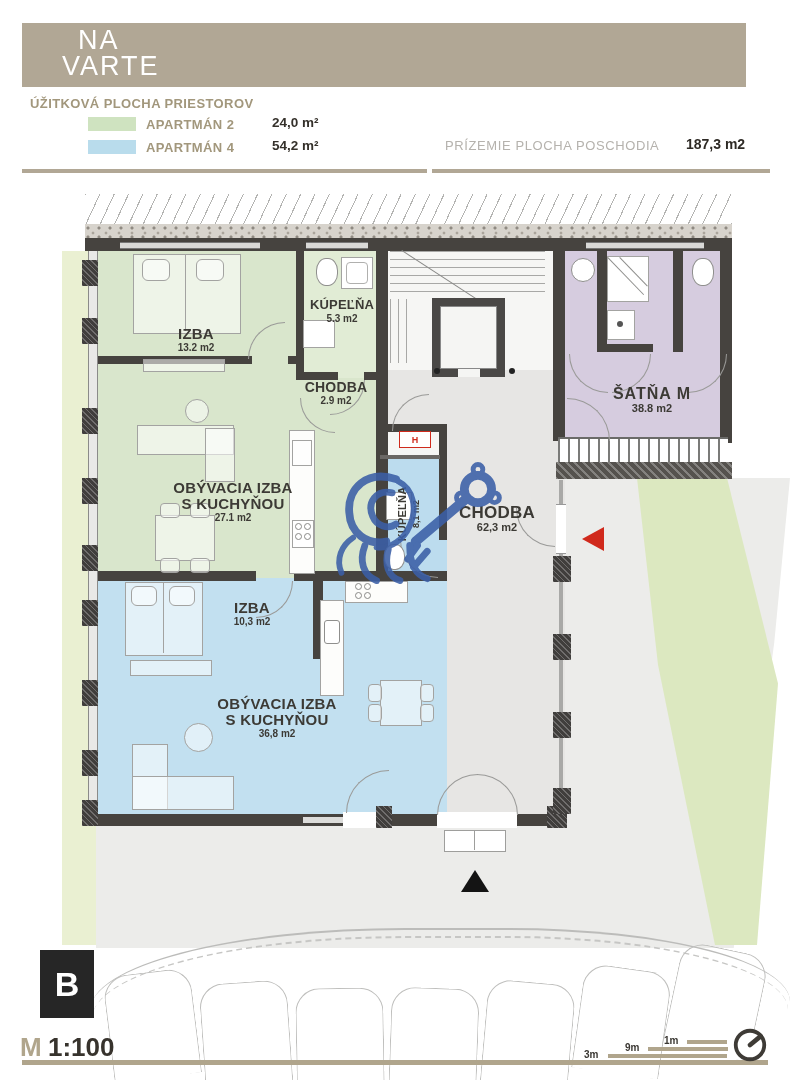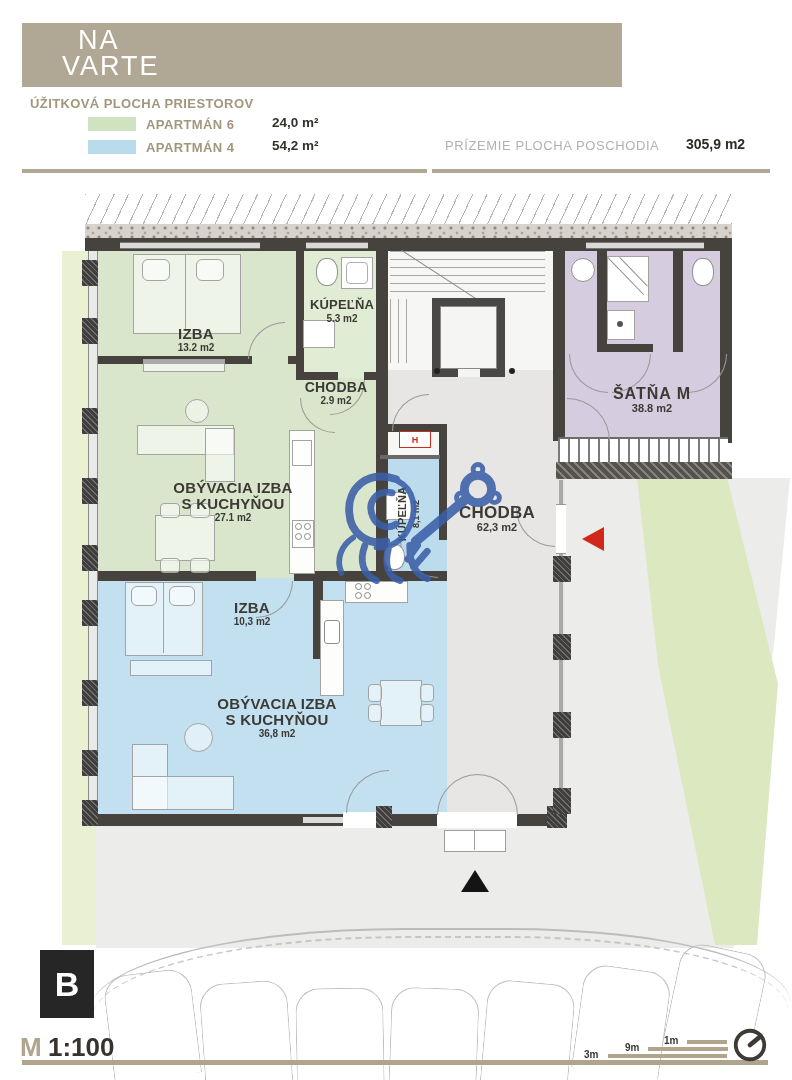--- a/index.html
+++ b/index.html
@@ -1,20 +1,20 @@
 <!DOCTYPE html>
 <html><head>
 <meta charset="utf-8">
 <style>
   html,body{margin:0;padding:0;background:#fff;}
   .page{position:relative;width:792px;height:1080px;background:#fff;overflow:hidden;
         font-family:"Liberation Sans", sans-serif;}
   .abs{position:absolute;}
   
-  .header-bar{position:absolute;left:22px;top:23px;width:600px;height:64px;background:#b1a795;}
+  .header-bar{position:absolute;left:22px;top:23px;width:724px;height:64px;background:#b1a795;}
   .logo{position:absolute;left:56px;top:4px;color:#fff;font-size:27px;line-height:26px;letter-spacing:2px;font-weight:400;}
   .logo .l2{margin-left:-16px;}
   .plan-title{position:absolute;right:28px;top:14px;font-size:33px;font-weight:bold;letter-spacing:4px;
      color:rgba(255,255,255,0.12);-webkit-text-stroke:1.4px #ffffff;}
   
   .legend-heading{position:absolute;left:30px;top:96px;font-size:13px;font-weight:bold;color:#a2977c;letter-spacing:.4px;}
   .swatch{position:absolute;width:48px;height:14px;}
   .sw1{left:88px;top:117px;background:#cfe3c0;}
   .sw2{left:88px;top:140px;background:#b9dcec;}
   .apt-label{position:absolute;left:146px;font-size:13px;font-weight:bold;color:#a2977c;letter-spacing:.4px;}
@@ -62,26 +62,26 @@
   <div class="header-bar">
     <div class="logo">
       <div>NA</div>
       <div class="l2">VARTE</div>
     </div>
   </div>
 
   <div class="legend-heading">ÚŽITKOVÁ PLOCHA PRIESTOROV</div>
   <div class="swatch sw1"></div>
   <div class="swatch sw2"></div>
-  <div class="apt-label" style="top:117px;">APARTMÁN 6</div>
+  <div class="apt-label" style="top:117px;">APARTMÁN 2</div>
   <div class="apt-label" style="top:140px;">APARTMÁN 4</div>
   <div class="apt-area" style="top:115px;">24,0 m²</div>
   <div class="apt-area" style="top:138px;">54,2 m²</div>
   <div class="total-label">PRÍZEMIE PLOCHA POSCHODIA</div>
-  <div class="total-value">305,9 m2</div>
+  <div class="total-value">187,3 m2</div>
   <div class="divider"></div>
   <div class="divider-gap"></div>
 
   <div class="abs" style="left:62px;top:251px;width:28px;height:575px;background:#eaf0d2;"></div>
   <div class="abs" style="left:62px;top:826px;width:43px;height:119px;background:#eaf0d2;"></div>
   <div class="abs" style="left:105px;top:826px;width:18px;height:120px;background:#f4f4f2;border-left:1px solid #9d9d9b;border-right:1px solid #9d9d9b;background-image:repeating-linear-gradient(0deg,#b5b5b3 0 1px,transparent 1px 9px),repeating-linear-gradient(75deg,#c6c6c4 0 1px,transparent 1px 7px);"></div>
   <div class="abs" style="left:96px;top:826px;width:471px;height:122px;background:#ececea;"></div>
   <div class="abs" style="left:565px;top:478px;width:225px;height:470px;background:#ececea;clip-path:polygon(0 0,100% 0,93% 35%,75% 100%,0 100%);"></div>
   <div class="abs" style="left:628px;top:478px;width:150px;height:467px;background:#dce8c0;clip-path:polygon(6% 0,66% 0,100% 44%,86% 100%,58% 100%,20% 40%);"></div>
 

